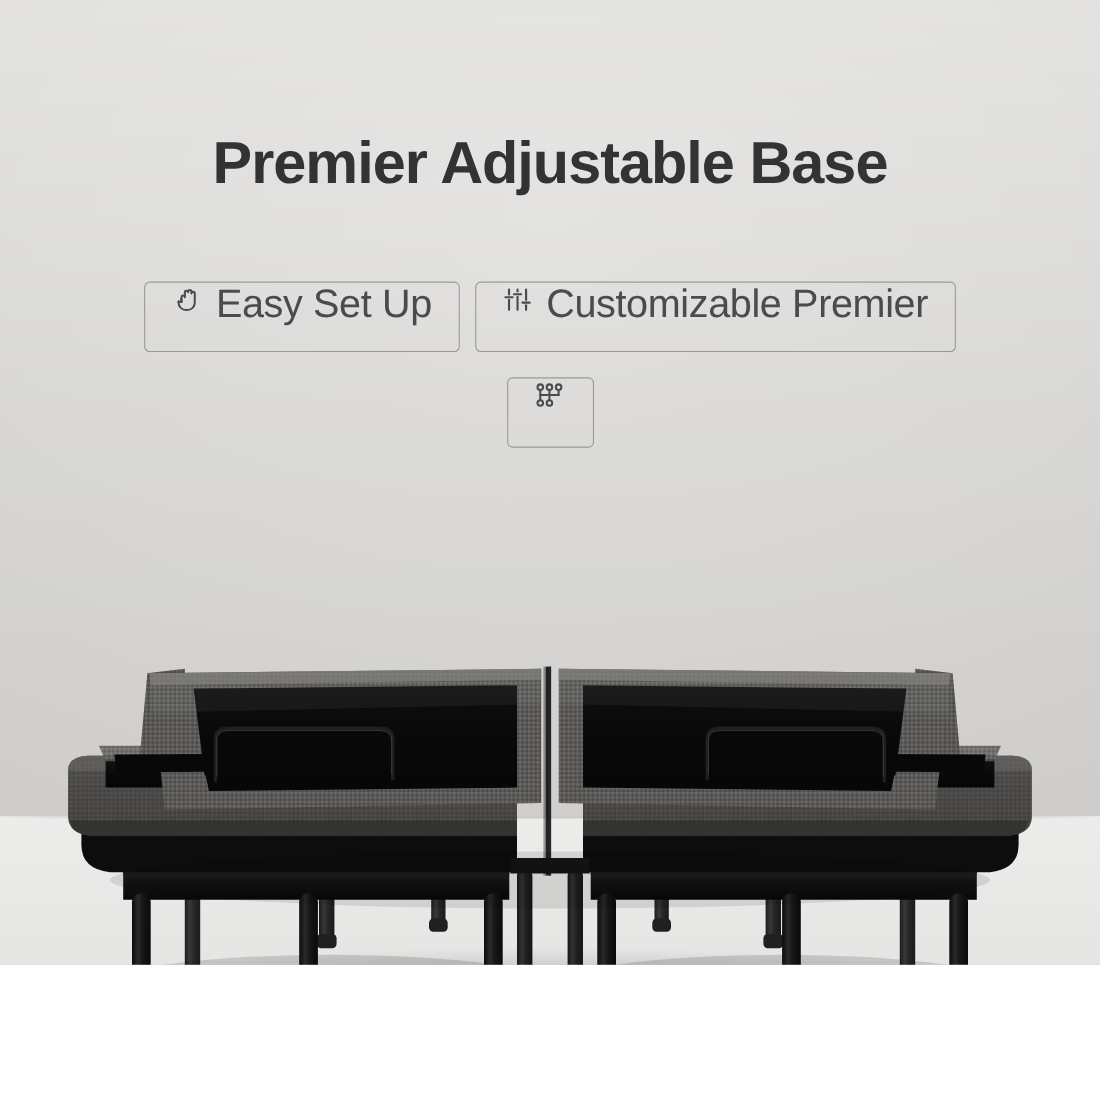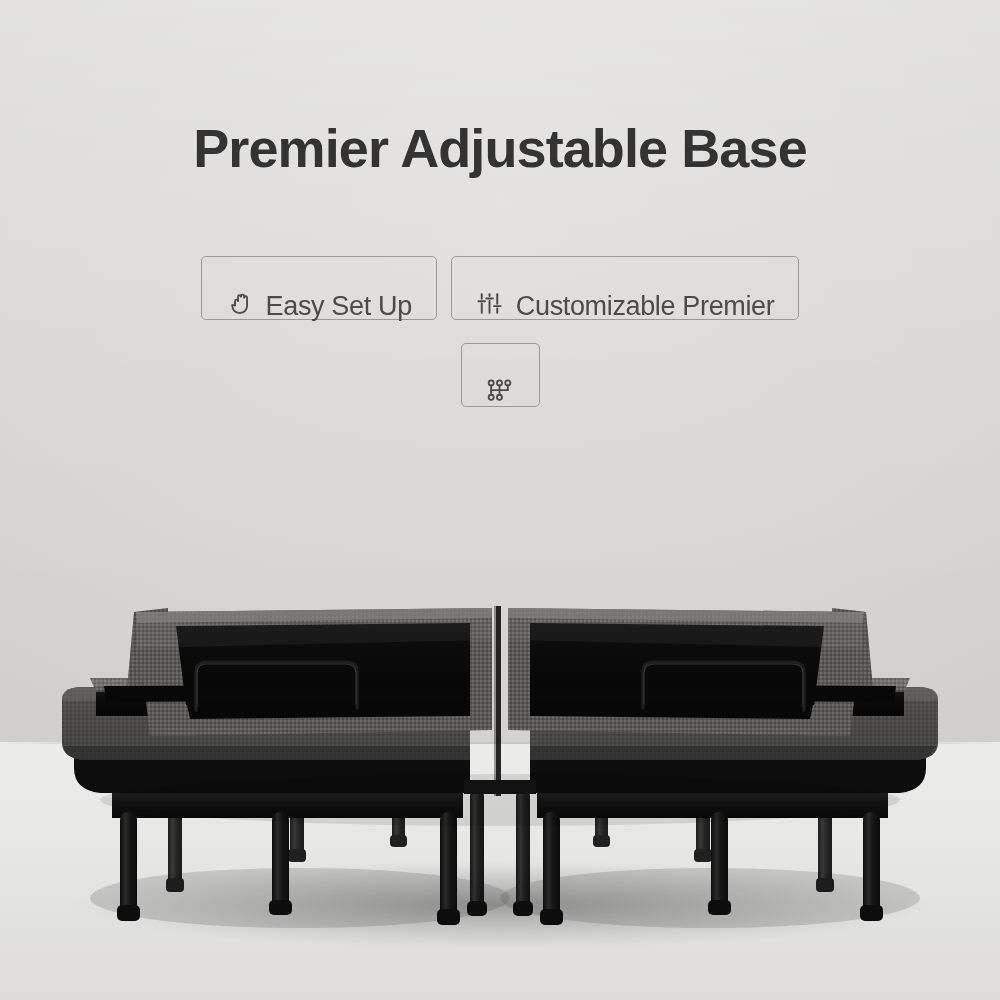--- a/index.html
+++ b/index.html
@@ -11,21 +11,21 @@
     width: 1000px;
     height: 1000px;
     overflow: hidden;
     font-family: "Liberation Sans", sans-serif;
   }
 
   
   .stage {
     position: relative;
     width: 1000px;
-    height: 1000px;
+    height: 877px;
     background: #d6d5d3;
     overflow: hidden;
   }
 
   
   .wall {
     position: absolute;
     inset: 0;
     background:
       radial-gradient(120% 85% at 50% 22%, #dedddb 0%, #d7d6d4 45%, #cfcecc 78%, #c9c8c6 100%);
@@ -78,30 +78,30 @@
     display: flex;
     justify-content: center;
     align-items: flex-start;
     gap: 14px;
   }
   .pill-row + .pill-row {
     margin-top: 23px;
   }
   .pill {
     display: inline-flex;
-    align-items: flex-end;
+    align-items: flex-start;
     gap: 11px;
     height: 64px;
     box-sizing: border-box;
     padding: 0 24px 0 22px;
     border: 1.6px solid #9b9a98;
     border-radius: 5px;
     background: transparent;
     color: #4b4b4b;
-    font-size: 27px;
+    font-size: 36px;
     line-height: 1;
     letter-spacing: -0.35px;
     white-space: nowrap;
   }
   .pill-icon {
     display: inline-flex;
     align-items: center;
     justify-content: center;
     width: 31px;
     height: 31px;

